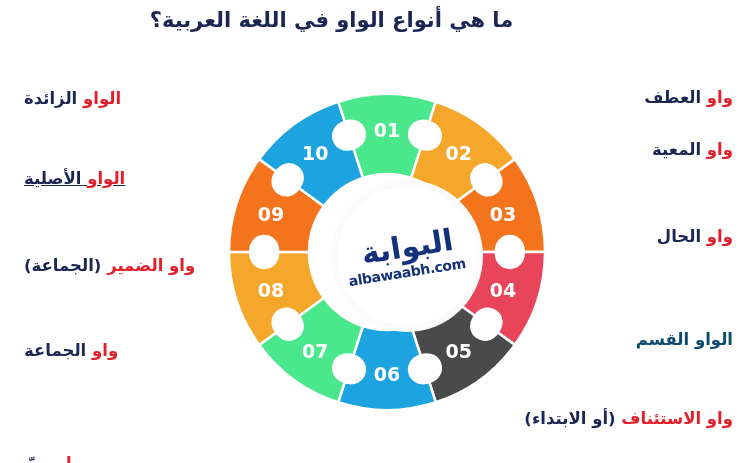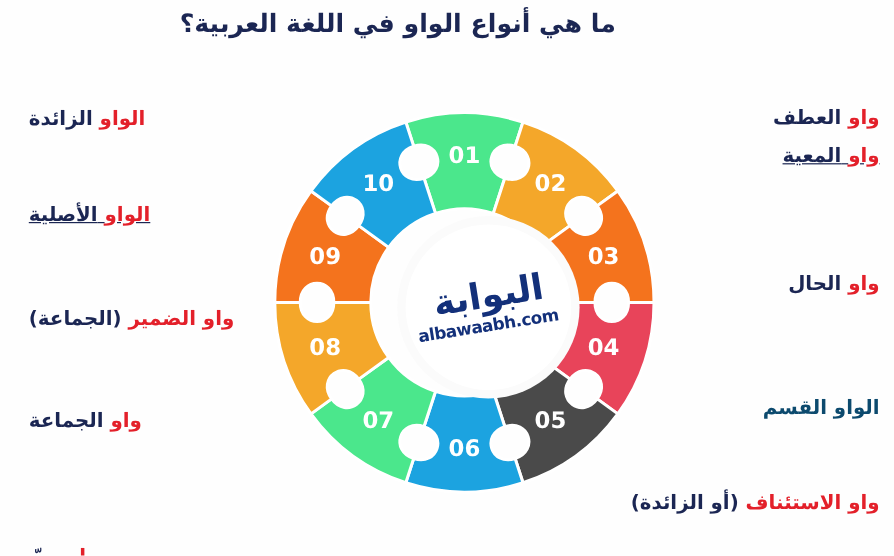--- a/index.html
+++ b/index.html
@@ -137,34 +137,34 @@
 
 <div id="center-logo">
   <div id="logo-ar">البوابة</div>
   <div id="logo-latin">albawaabh.com</div>
 </div>
 
 <div class="label right" style="top:88px;">
   <span class="hl">واو</span>
   <span>العطف</span>
 </div>
-<div class="label right" style="top:120px;text-decoration:underline;">
+<div class="label right" style="top:140px;">
   <span class="hl">واو</span>
   <span>المعية</span>
 </div>
 <div class="label right" style="top:227px;">
   <span class="hl">واو</span>
   <span>الحال</span>
 </div>
 <div class="label right all-red" style="top:330px;">
   <span>الواو القسم</span>
 </div>
 <div class="label right" style="top:409px;">
   <span class="hl">واو الاستئناف</span>
-  <span>(أو الزائدة)</span>
+  <span>(أو الابتداء)</span>
 </div>
 
 <div class="label left" style="top:89px;">
   <span class="hl">الواو</span>
   <span>الزائدة</span>
 </div>
 <div class="label left" style="top:169px;text-decoration:underline;">
   <span class="hl">الواو</span>
   <span>الأصلية</span>
 </div>

